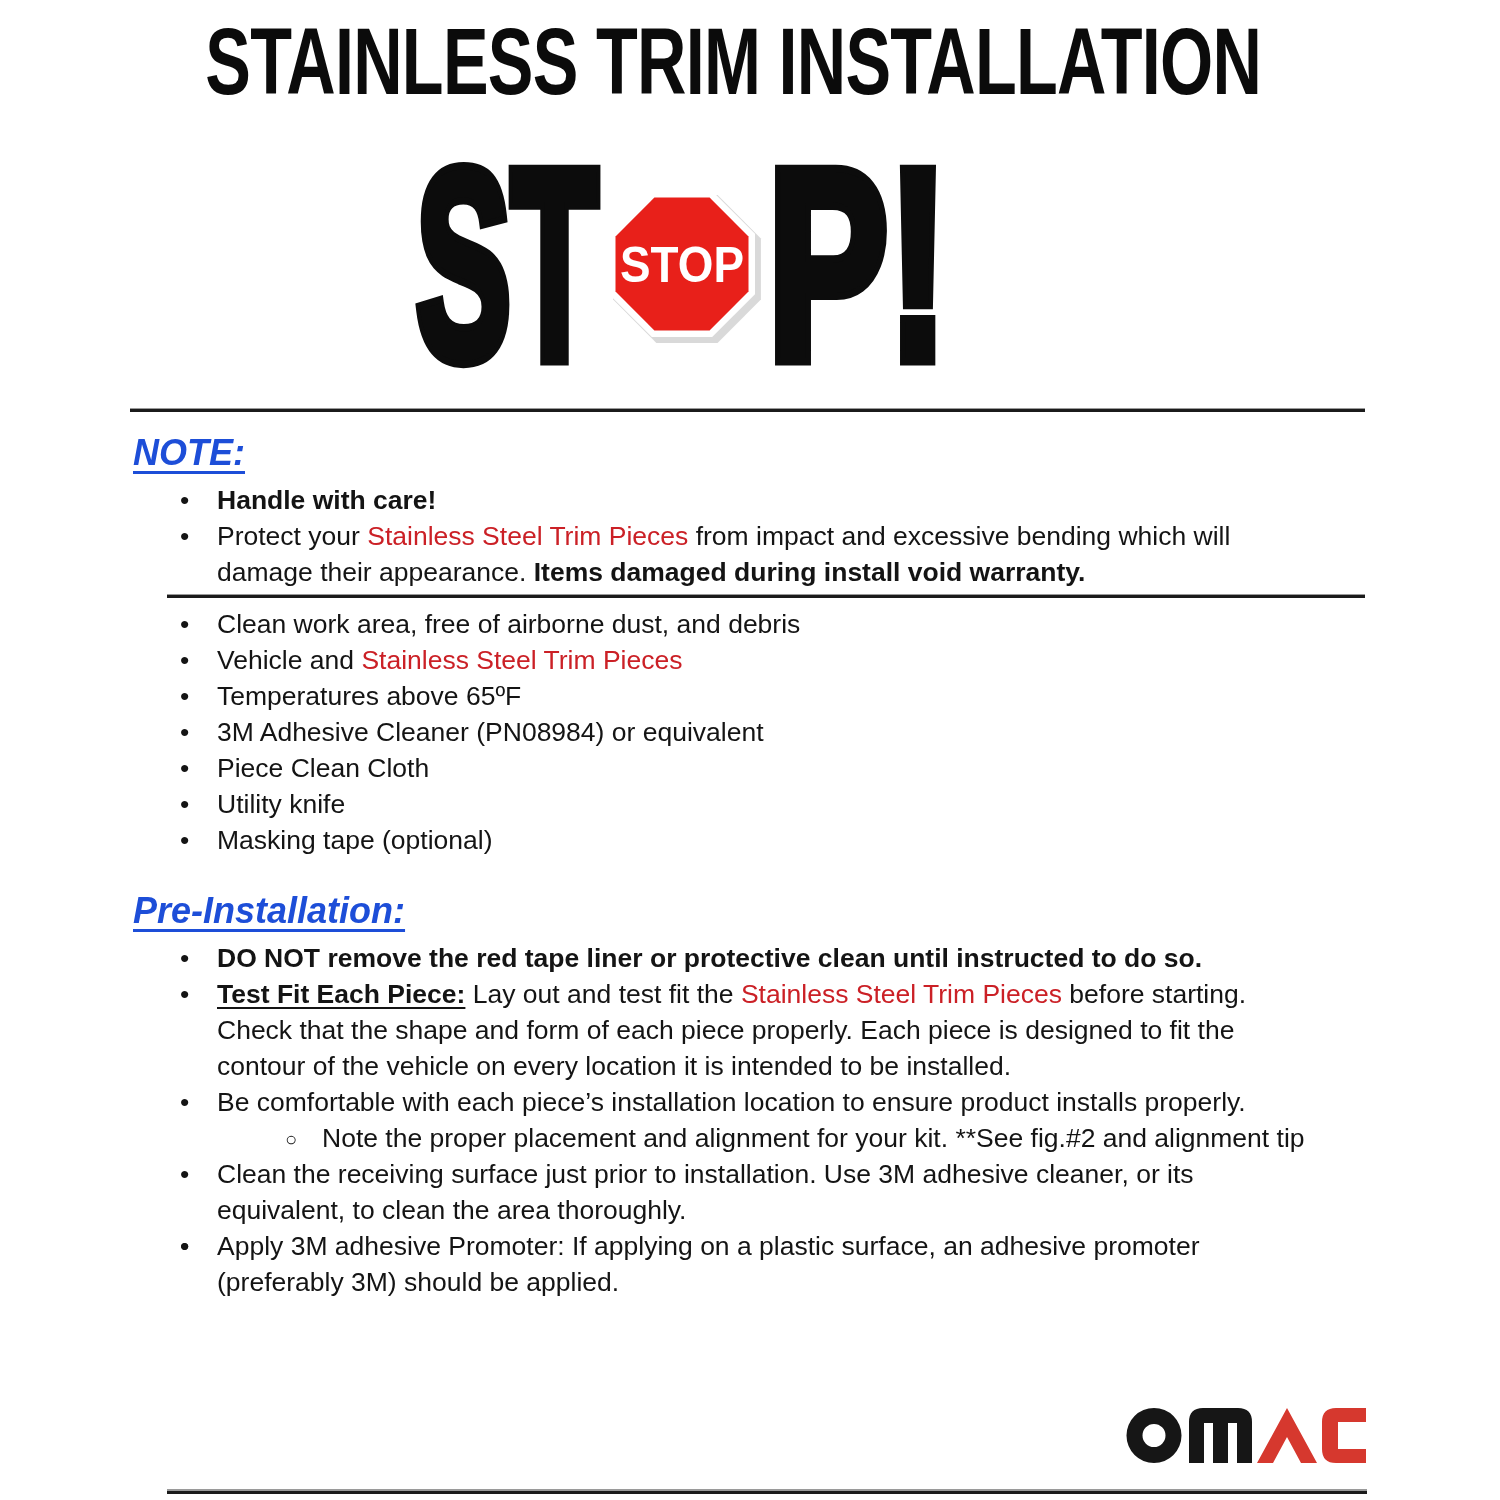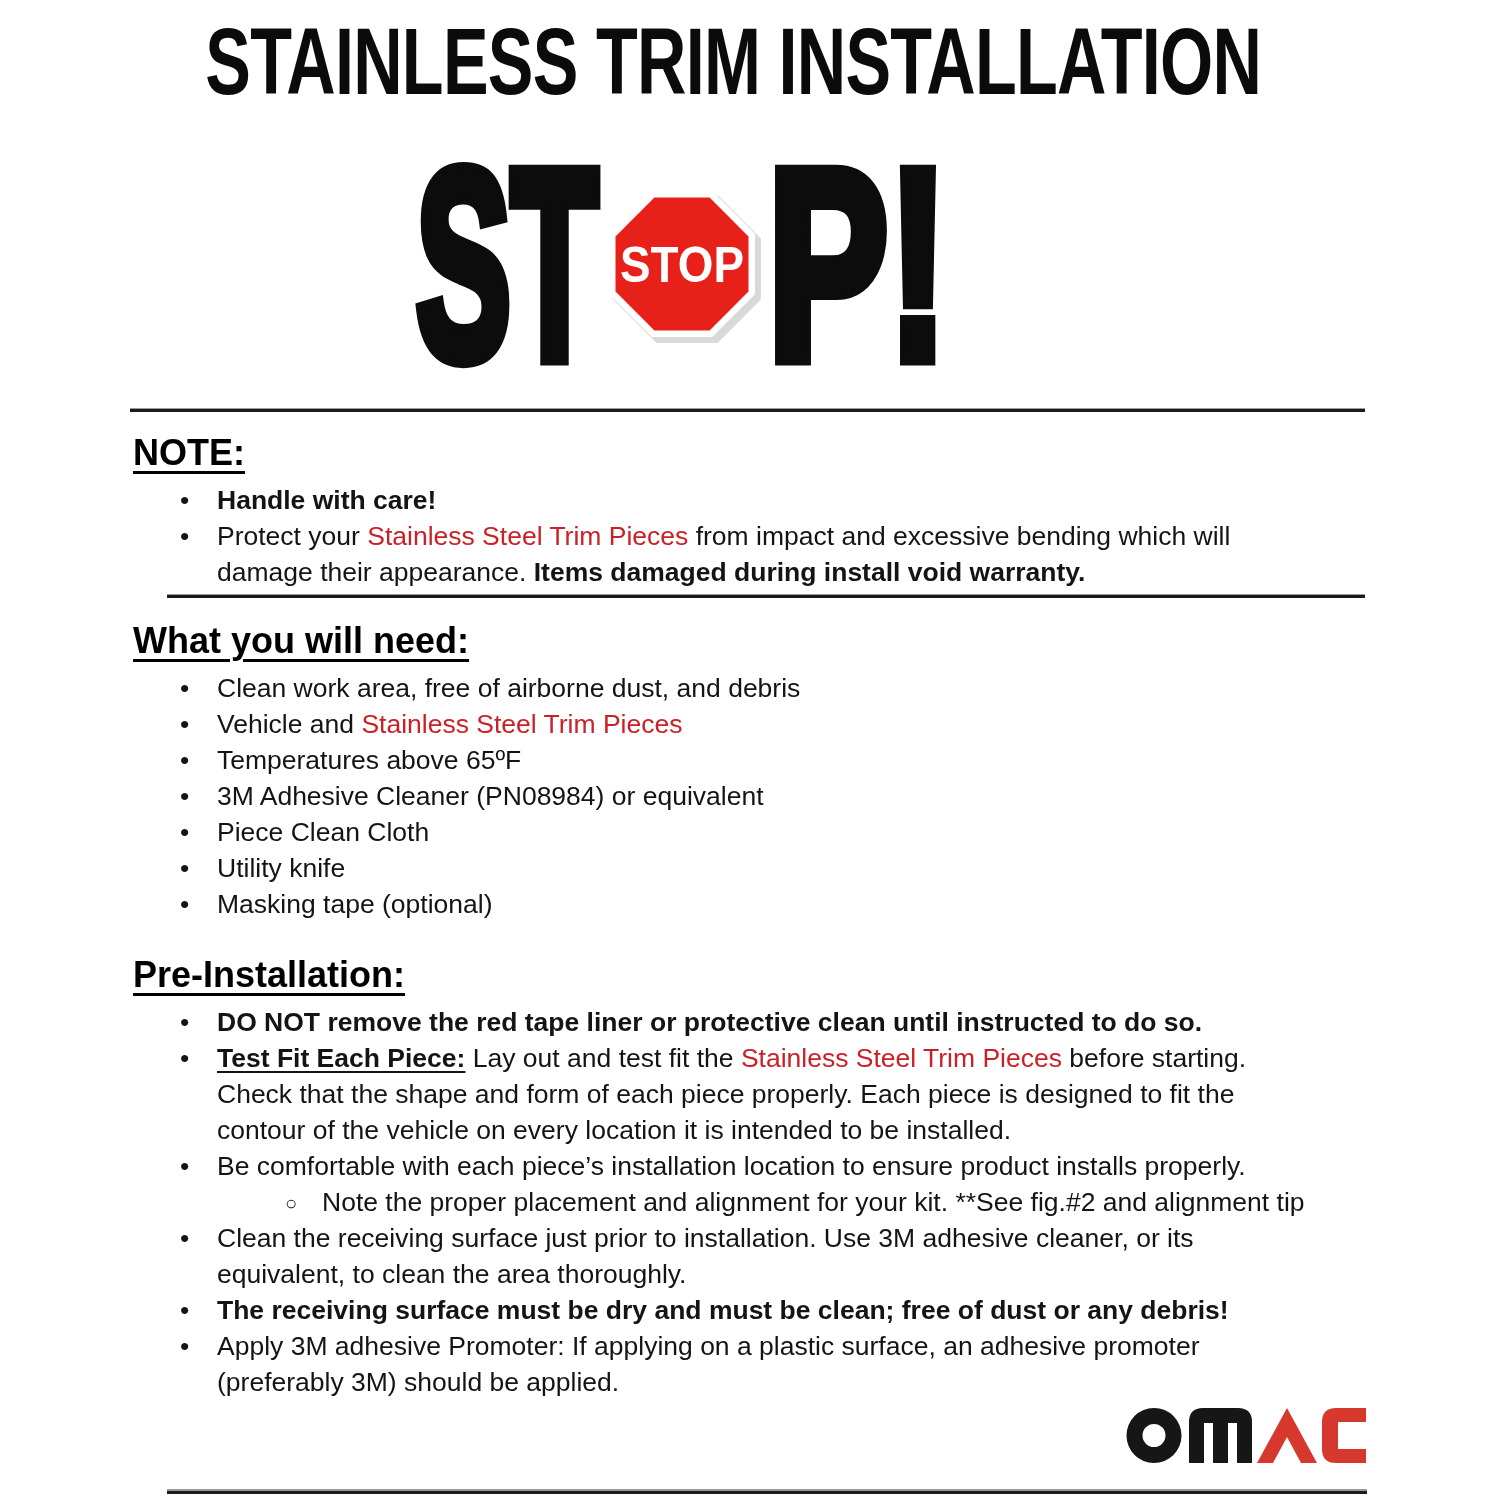--- a/index.html
+++ b/index.html
@@ -47,22 +47,22 @@
     position:absolute; left:167px; top:1489px; width:1200px; height:5px;
     box-sizing:border-box;
     border-top:2px solid #9a9a9a;
     border-bottom:3px solid var(--rule,#1b1b1b);
   }
   
   section{ margin-left:130px; width:1175px; }
   .sec-heading{
     margin:20px 0 0 3px;
     font-size:36px; line-height:42px;
-    font-weight:bold; 
-    color:#000000;
+    font-weight:bold; font-style:italic;
+    color:#1d4ed8;
     text-decoration:underline;
     text-decoration-thickness:3px;
     text-underline-offset:6px;
   }
   .sec-need .sec-heading{ margin-top:22px; }
   .sec-preinstall .sec-heading{ margin-top:32px; }
   ul.bullets{ list-style:none; margin:8px 0 0 0; padding:0; }
   .sec-need ul.bullets{ margin-top:8px; }
   .sec-preinstall ul.bullets{ margin-top:8px; }
   li.bullet{
@@ -113,41 +113,40 @@
     <h2 class="sec-heading">NOTE:</h2>
     <ul class="bullets">
         <li class="bullet"><span class="marker">•</span><span class="btext"><span class="bold">Handle with care!</span></span></li>
         <li class="bullet"><span class="marker">•</span><span class="btext"><span>Protect your </span><span class="red">Stainless Steel Trim Pieces</span><span> from impact and excessive bending which will damage their appearance. </span><span class="bold">Items damaged during install void warranty.</span></span></li>
       </ul>
   </section>
 
   <div class="rule rule-2"></div>
 
   <section class="sec-need">
-    <h2 class="sec-heading">What you will need:</h2>
     <ul class="bullets">
         <li class="bullet"><span class="marker">•</span><span class="btext"><span>Clean work area, free of airborne dust, and debris</span></span></li>
         <li class="bullet"><span class="marker">•</span><span class="btext"><span>Vehicle and </span><span class="red">Stainless Steel Trim Pieces</span></span></li>
         <li class="bullet"><span class="marker">•</span><span class="btext"><span>Temperatures above 65ºF</span></span></li>
         <li class="bullet"><span class="marker">•</span><span class="btext"><span>3M Adhesive Cleaner (PN08984) or equivalent</span></span></li>
         <li class="bullet"><span class="marker">•</span><span class="btext"><span>Piece Clean Cloth</span></span></li>
         <li class="bullet"><span class="marker">•</span><span class="btext"><span>Utility knife</span></span></li>
         <li class="bullet"><span class="marker">•</span><span class="btext"><span>Masking tape (optional)</span></span></li>
       </ul>
   </section>
 
   <section class="sec-preinstall">
     <h2 class="sec-heading">Pre-Installation:</h2>
     <ul class="bullets">
         <li class="bullet"><span class="marker">•</span><span class="btext"><span class="bold">DO NOT remove the red tape liner or protective clean until instructed to do so.</span></span></li>
         <li class="bullet"><span class="marker">•</span><span class="btext"><span class="boldu">Test Fit Each Piece:</span><span> Lay out and test fit the </span><span class="red">Stainless Steel Trim Pieces</span><span> before starting. Check that the shape and form of each piece properly. Each piece is designed to fit the contour of the vehicle on every location it is intended to be installed.</span></span></li>
         <li class="bullet"><span class="marker">•</span><span class="btext"><span>Be comfortable with each piece’s installation location to ensure product installs properly.</span></span></li>
         <li class="bullet sub"><span class="marker">○</span><span class="btext"><span>Note the proper placement and alignment for your kit. **See fig.#2 and alignment tip</span></span></li>
         <li class="bullet"><span class="marker">•</span><span class="btext"><span>Clean the receiving surface just prior to installation. Use 3M adhesive cleaner, or its equivalent, to clean the area thoroughly.</span></span></li>
-        <li class="bullet"><span class="marker">•</span><span class="btext"><span class="bold">The receiving surface must be dry and must be clean; free of dust or any debris!</span></span></li>
+        <li class="bullet"><span class="marker">•</span></li>
         <li class="bullet"><span class="marker">•</span><span class="btext"><span>Apply 3M adhesive Promoter: If applying on a plastic surface, an adhesive promoter (preferably 3M) should be applied.</span></span></li>
       </ul>
   </section>
 
   <div class="omac-logo" role="img" aria-label="OMAC">
     <svg width="240" height="62" viewBox="0 0 240 62">
       <path class="logo-black" fill-rule="evenodd" d="M28,4 A27.5,27.5 0 1 0 28,59 A27.5,27.5 0 1 0 28,4 Z M28,20 A11.5,11.5 0 1 1 28,43 A11.5,11.5 0 1 1 28,20 Z"></path>
       <path class="logo-black" d="M63,59 V18 Q63,4 77,4 H112 Q126,4 126,18 V59 H111 V19 H102 V59 H87 V19 H78 V59 Z"></path>
       <path class="logo-red" d="M161,4 L191,59 H175 L161,33 L147,59 H131 Z"></path>
       <path class="logo-red" d="M240,4 V18 H212 V45 H240 V59 H210 Q196,59 196,45 V18 Q196,4 210,4 Z"></path>

